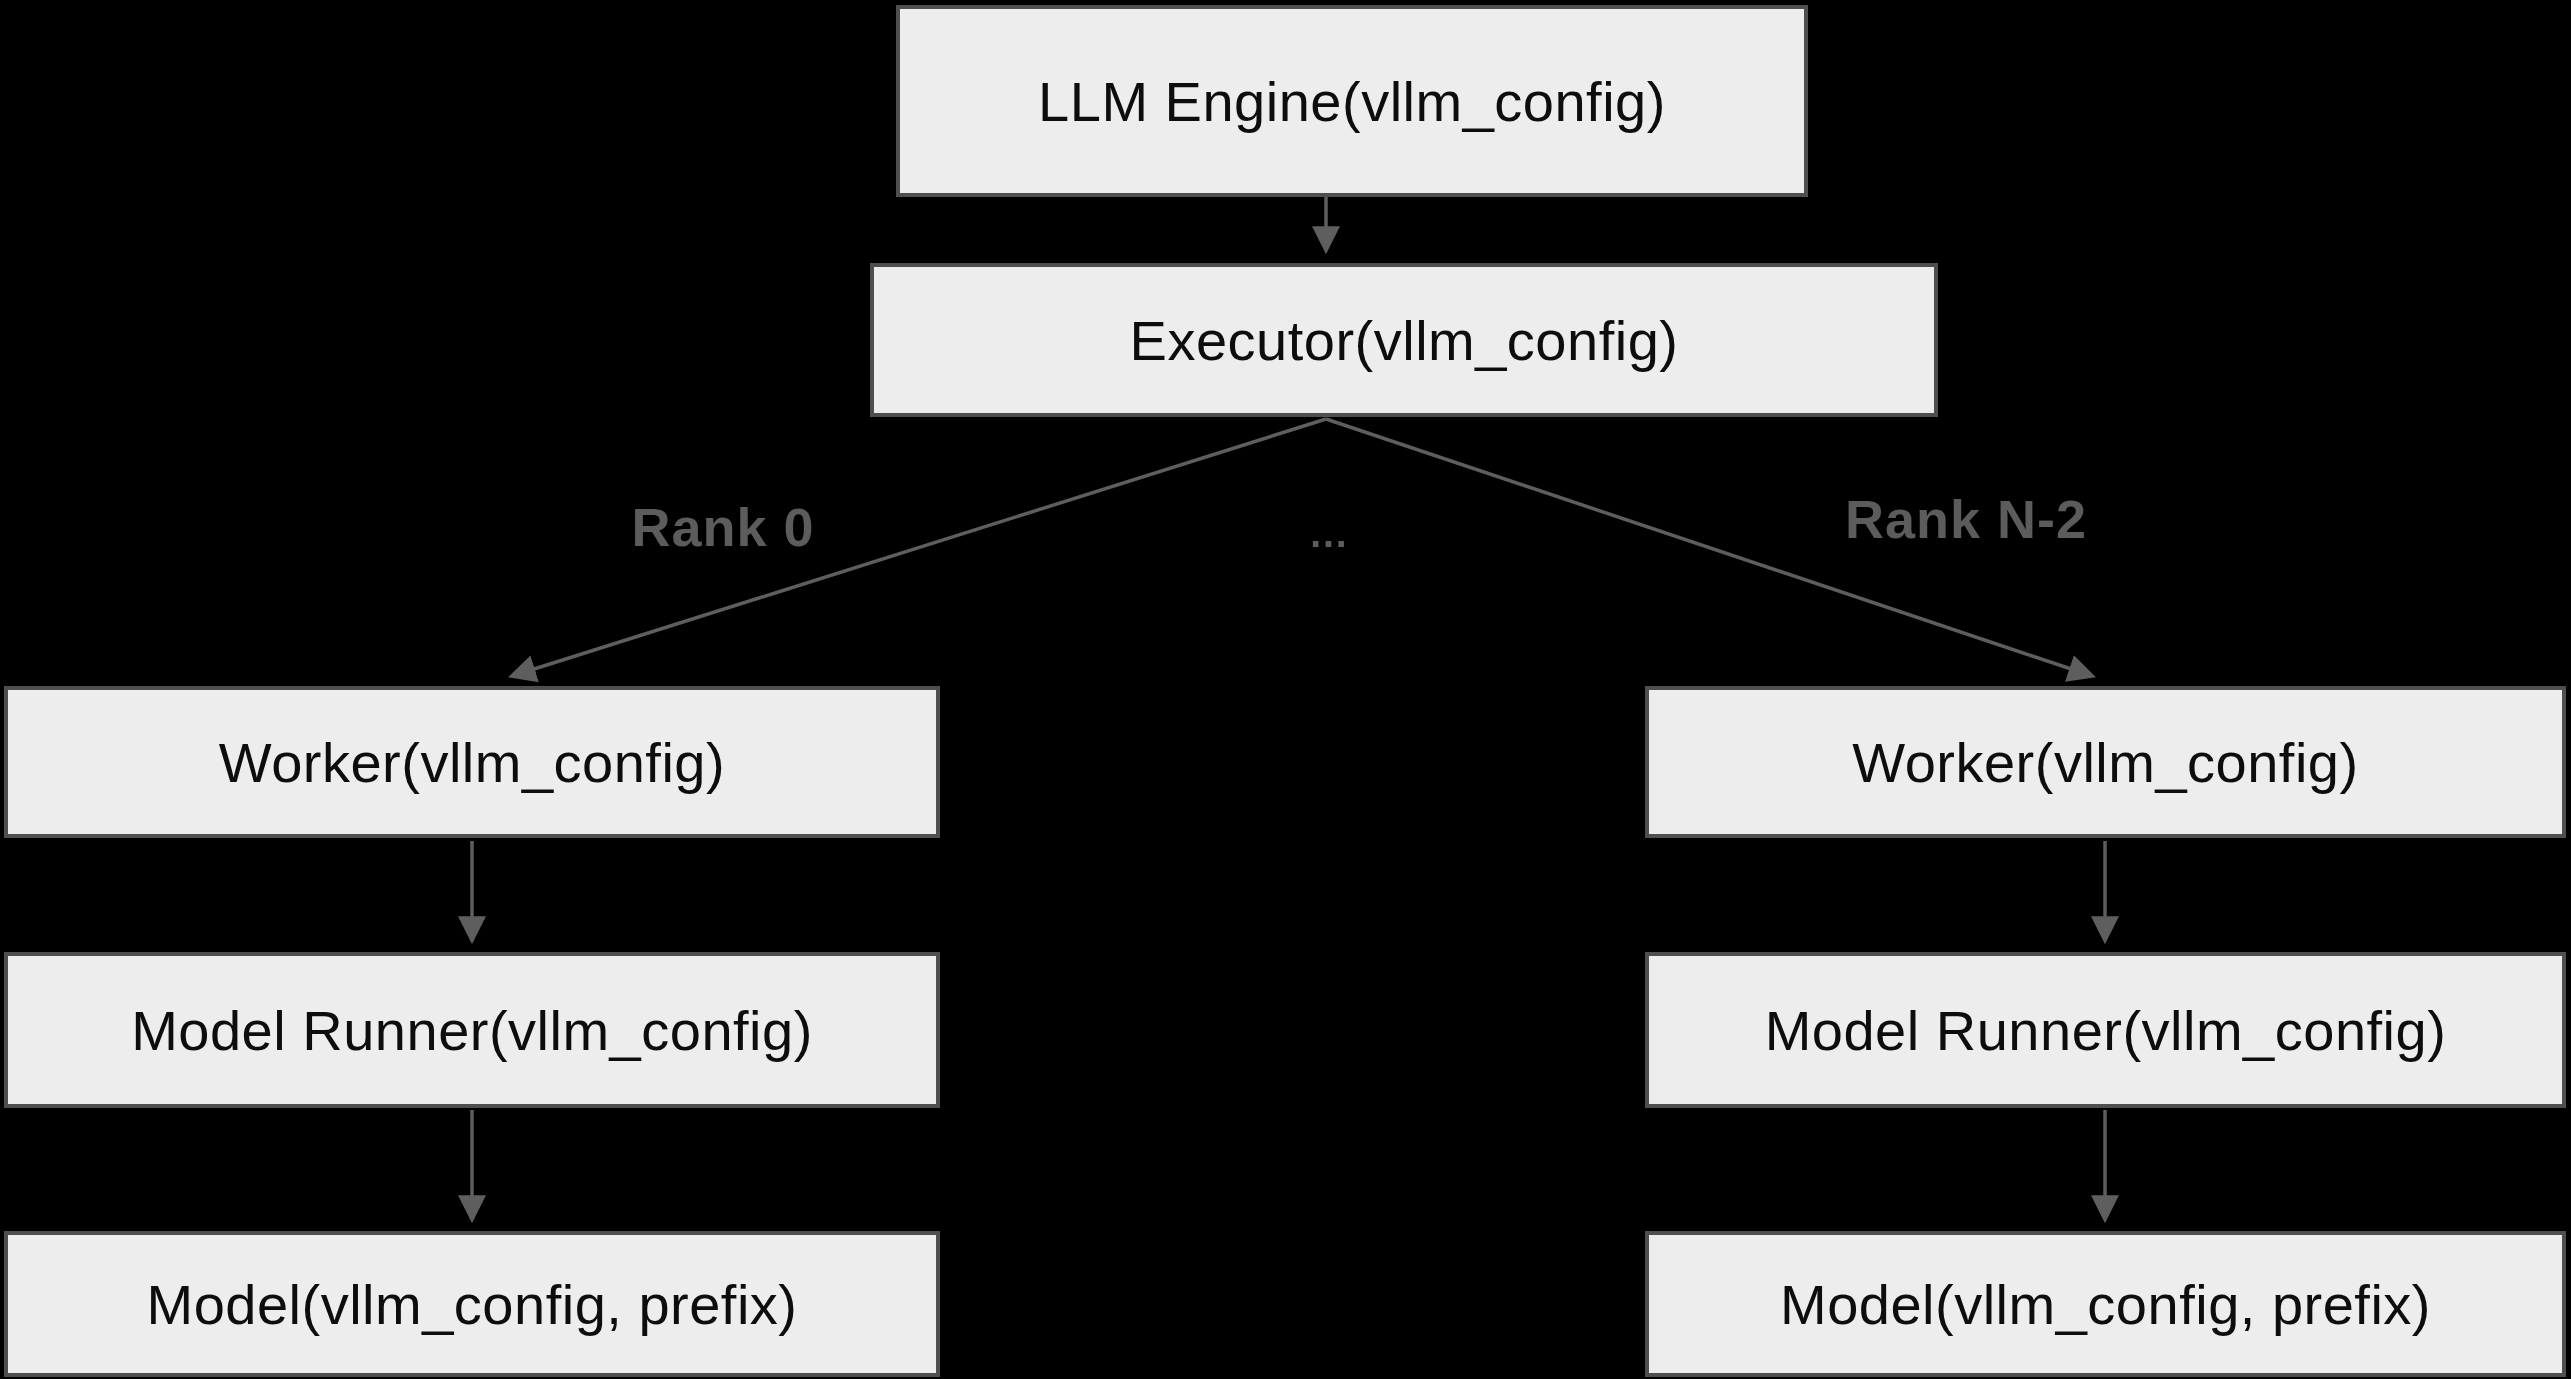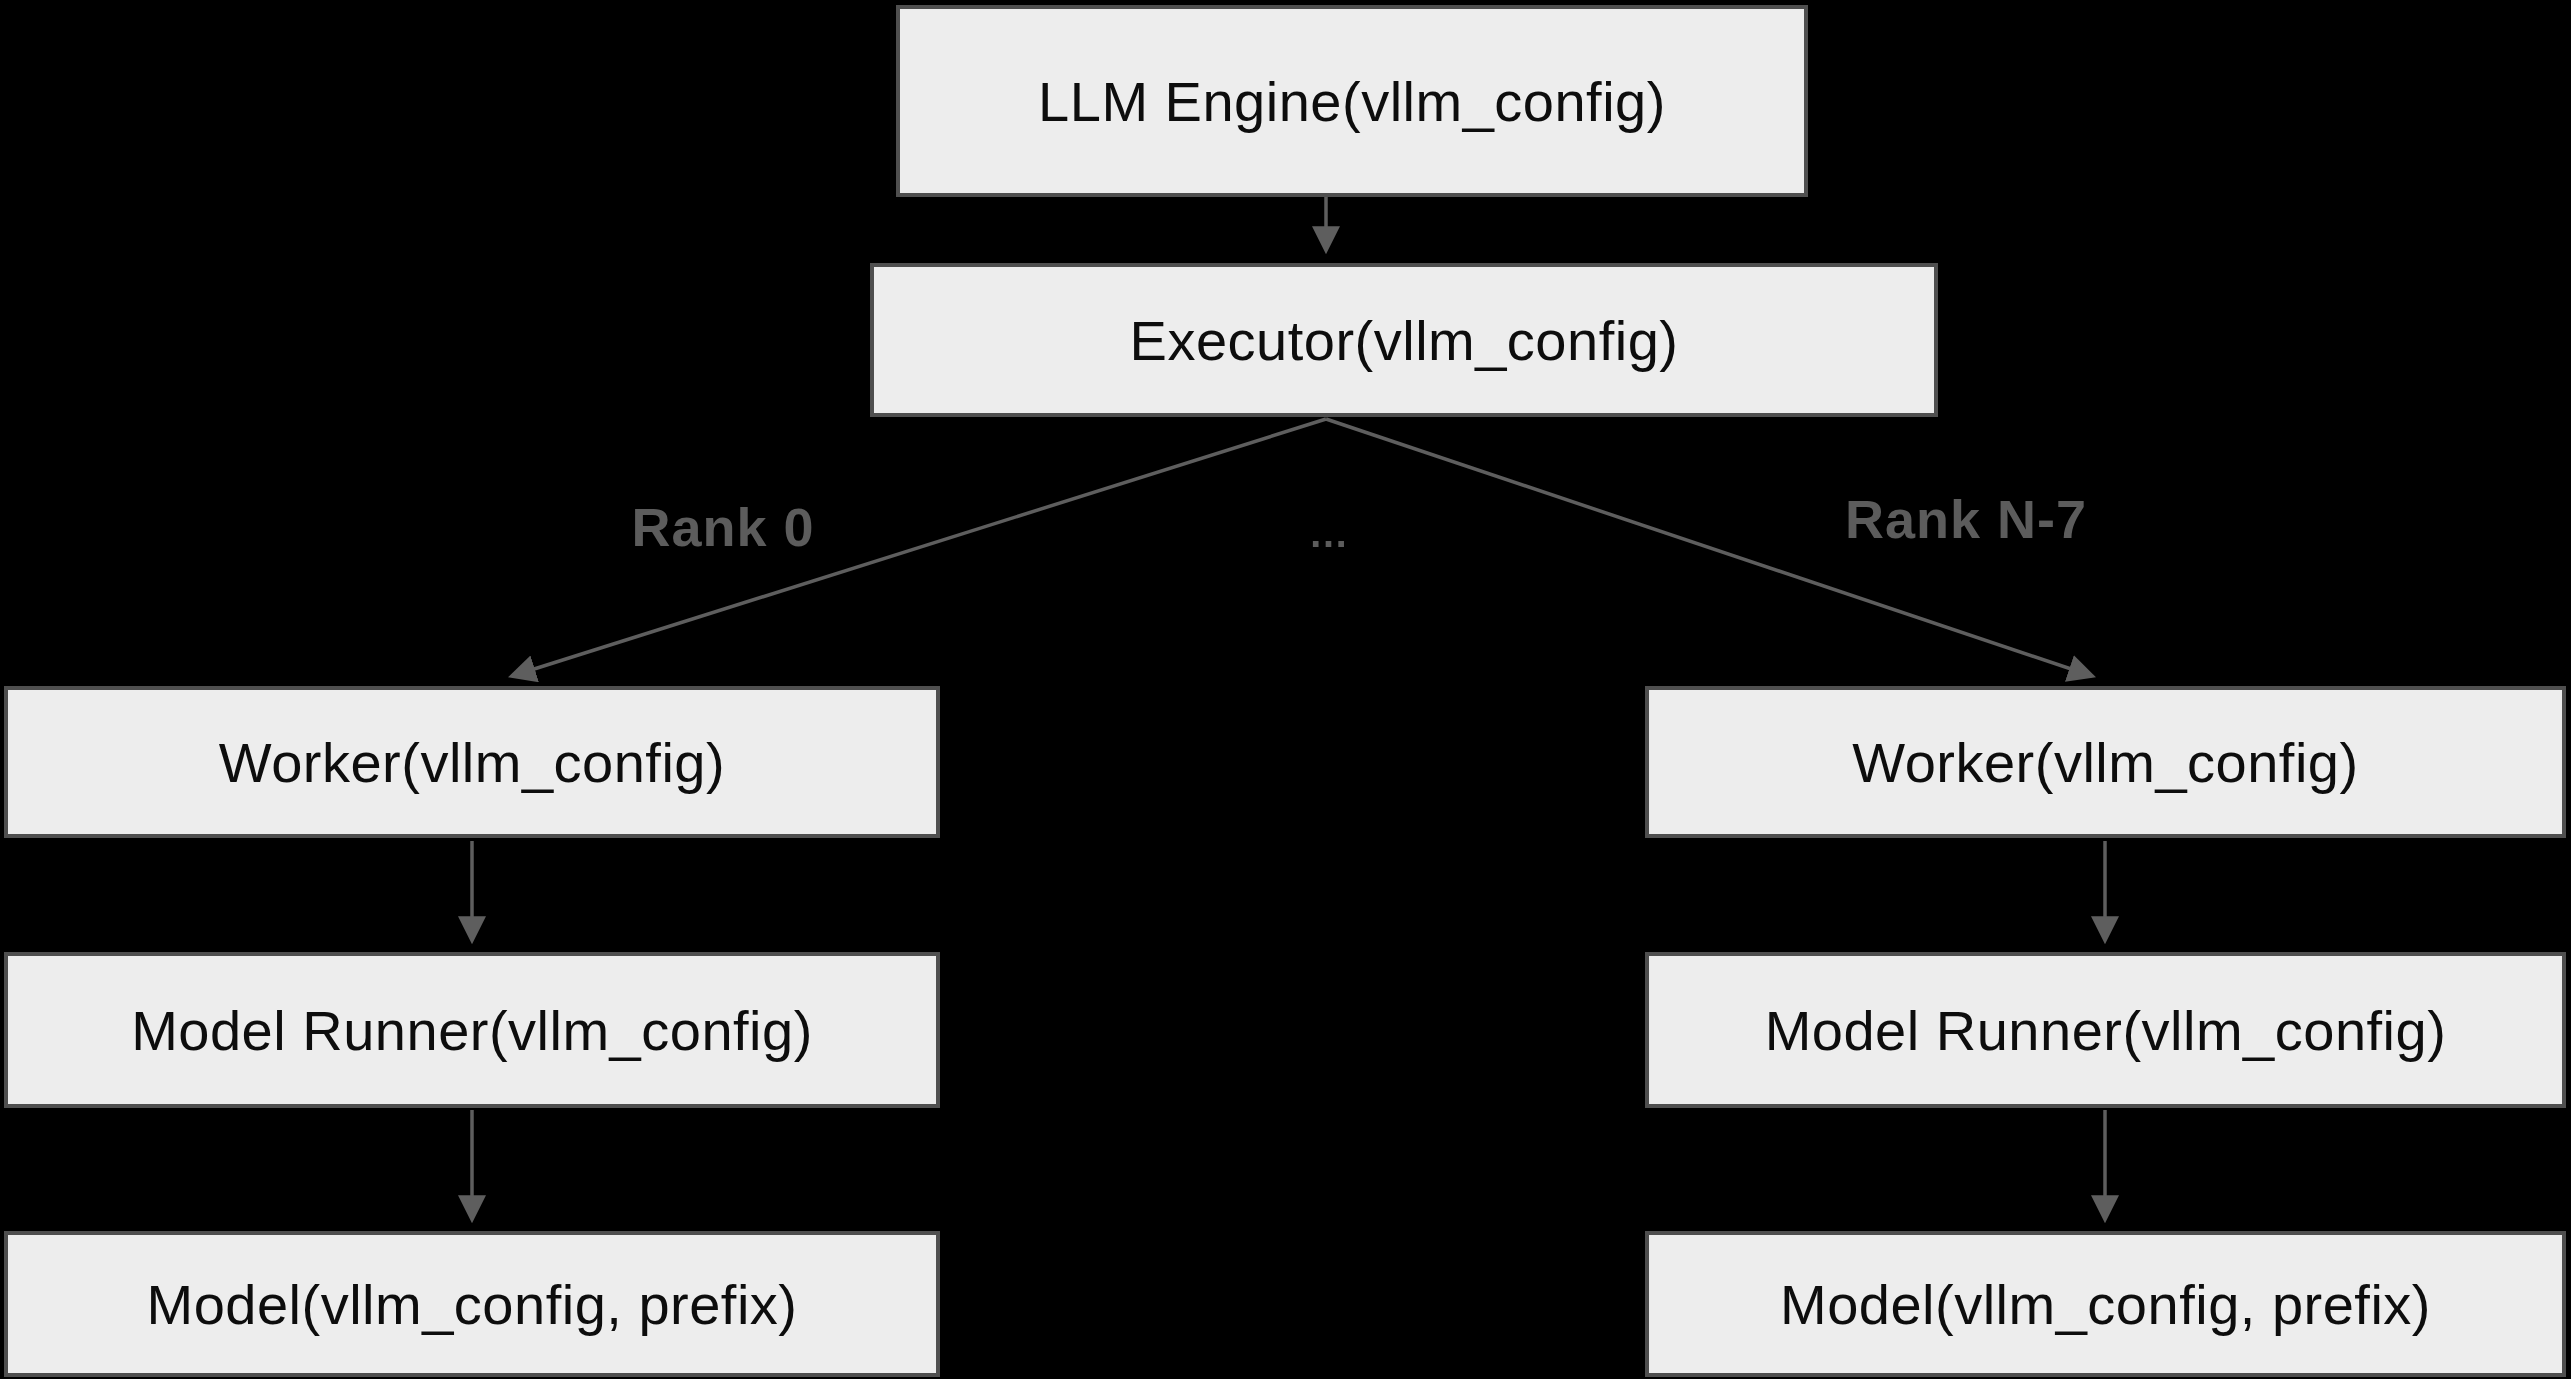--- a/index.html
+++ b/index.html
@@ -95,21 +95,21 @@
   <div class="node n-llm-engine">
     <span>LLM Engine(vllm_config)</span>
   </div>
 
   <div class="node n-executor">
     <span>Executor(vllm_config)</span>
   </div>
 
   <div class="edge-label l-rank0">Rank 0</div>
   <div class="edge-label ellipsis l-ellipsis">…</div>
-  <div class="edge-label l-rankn1">Rank N-7</div>
+  <div class="edge-label l-rankn1">Rank N-2</div>
 
   <div class="node n-worker-l">
     <span>Worker(vllm_config)</span>
   </div>
 
   <div class="node n-model-runner-l">
     <span>Model Runner(vllm_config)</span>
   </div>
 
   <div class="node n-model-l">

